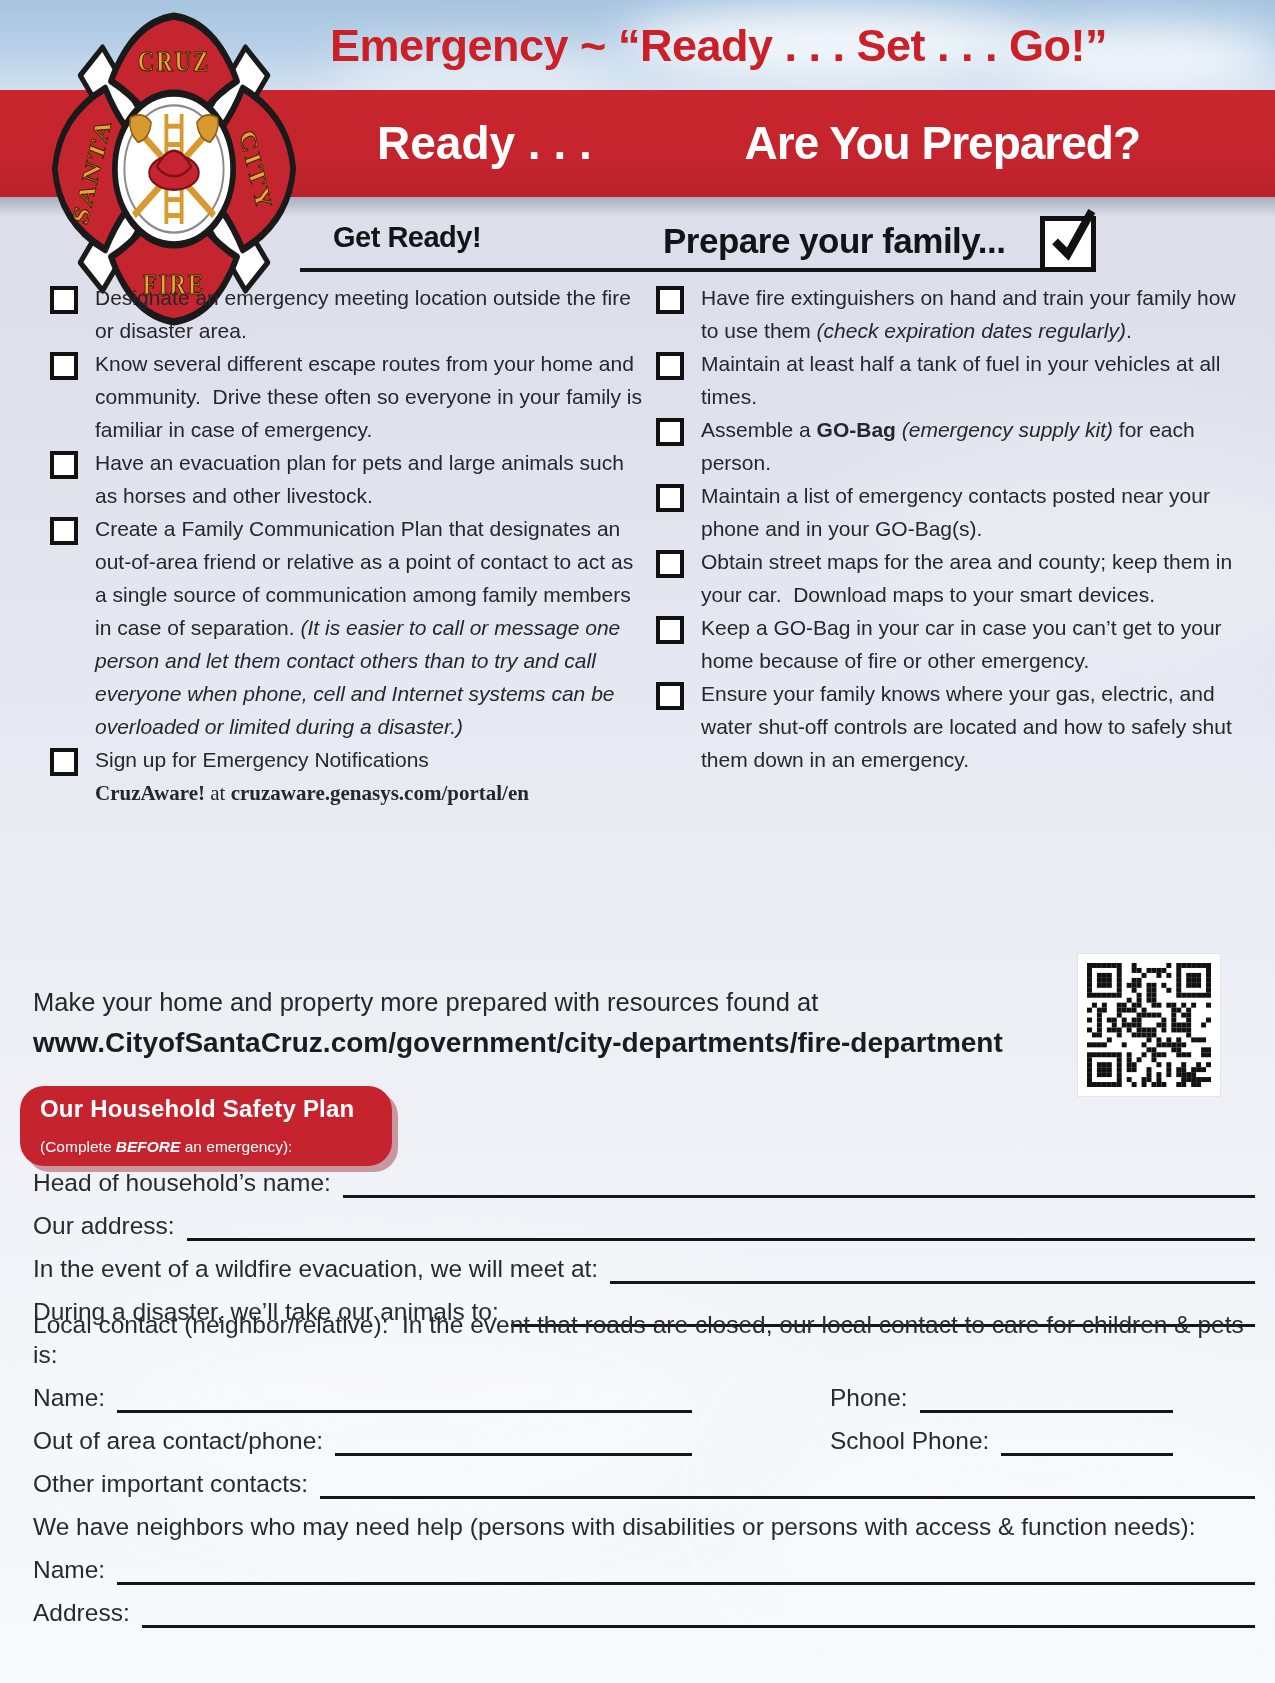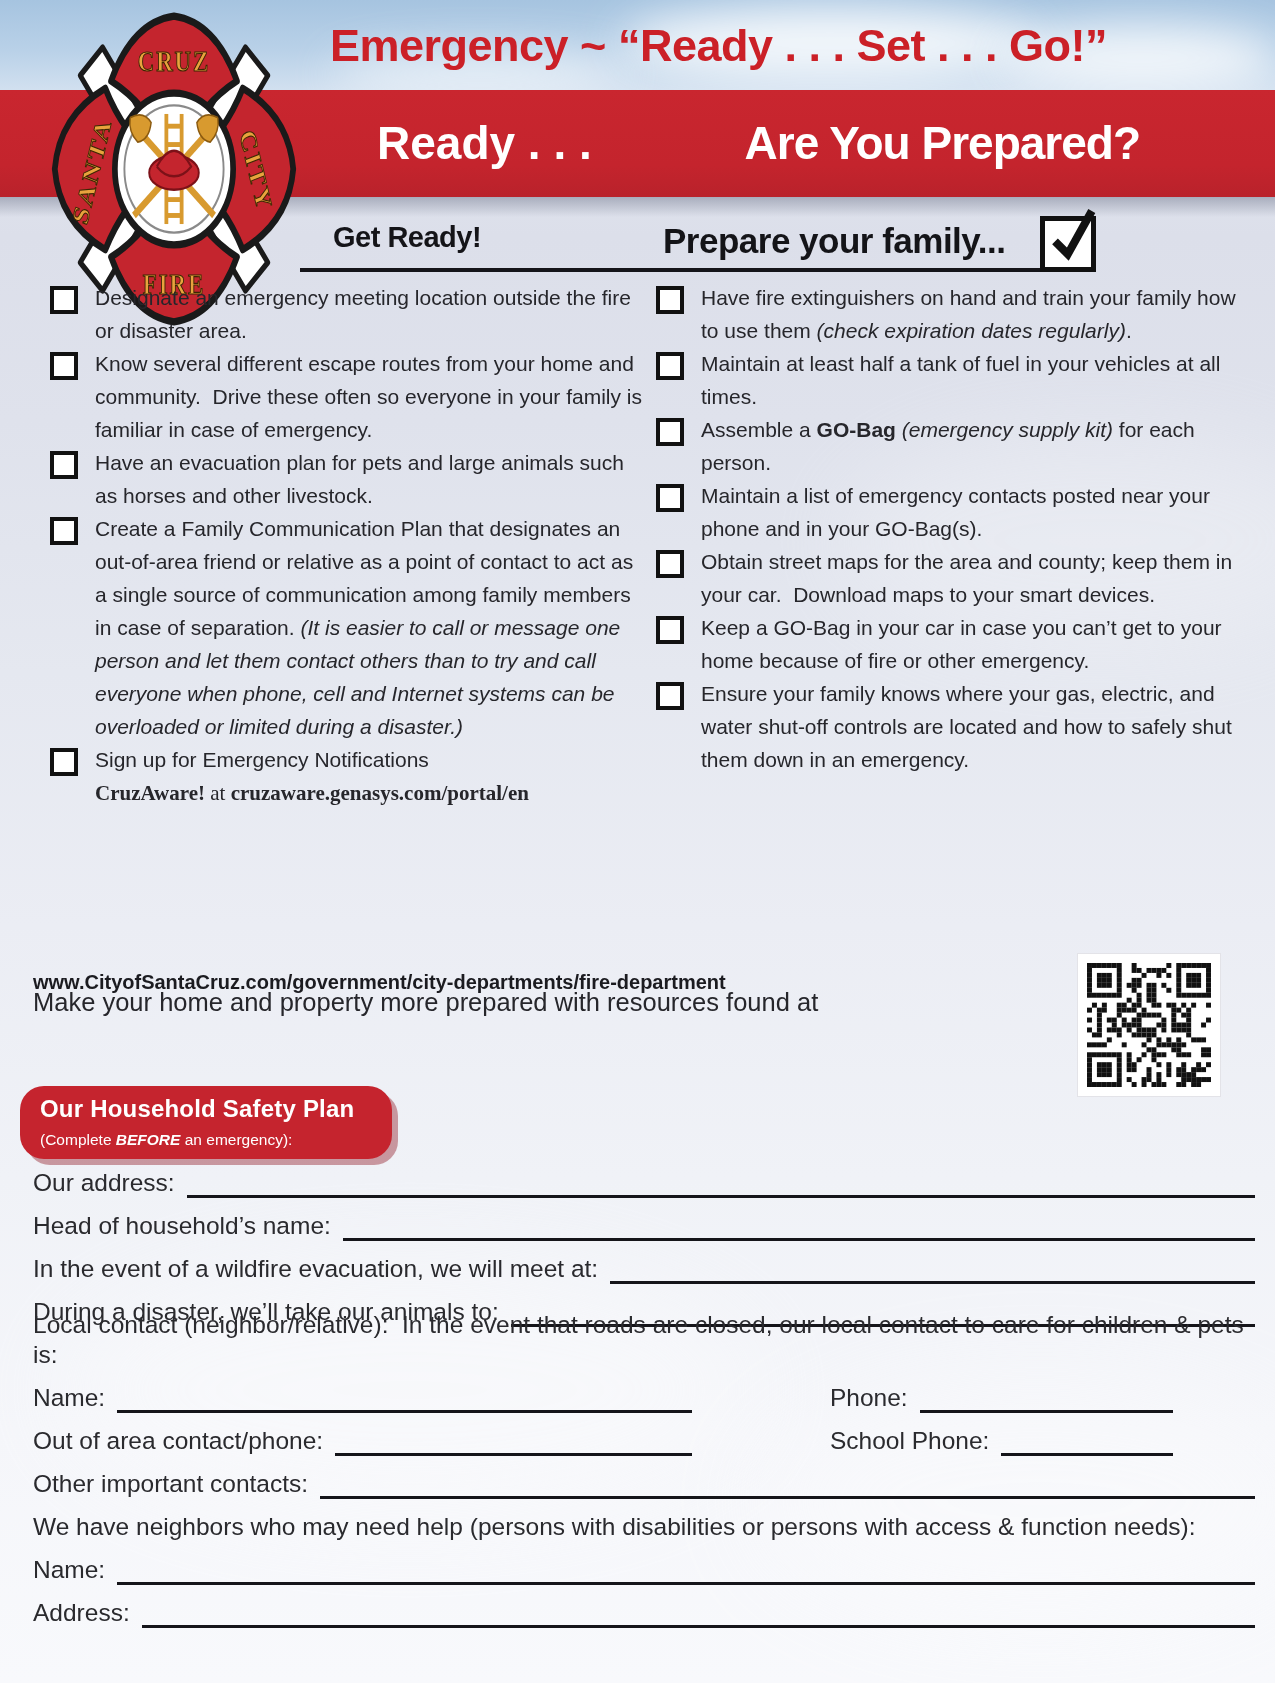--- a/index.html
+++ b/index.html
@@ -42,31 +42,31 @@
   .col-left{left:50px;width:596px;}
   .col-right{left:656px;width:588px;}
   .check-item{display:flex;align-items:flex-start;}
   .cb{width:20px;height:20px;border:4px solid #111;background:#fff;flex:none;margin-top:5px;margin-right:17px;}
   .ct{font-size:21px;line-height:33px;color:#26262b;}
   .it{font-style:italic;}
   .serif{font-family:"Liberation Serif", serif;}
 
   
   .res1{position:absolute;left:33px;top:988px;font-size:25.5px;color:#26262b;}
-  .res2{position:absolute;left:33px;top:971px;font-size:20px;font-weight:bold;color:#1b1b20;}
+  .res2{position:absolute;left:33px;top:1027px;font-size:28px;font-weight:bold;color:#1b1b20;}
 
   
   .qr{position:absolute;left:1078px;top:954px;width:124px;height:124px;background:#fff;padding:9px;box-shadow:0 0 0 1px #e3e3e8;}
   .qr svg{width:124px;height:124px;display:block;}
 
   
   .plan-badge{position:absolute;left:20px;top:1086px;width:332px;background:#c5242e;color:#fff;
     border-radius:24px;padding:9px 20px 10px;box-shadow:6px 6px 0 rgba(150,40,50,.45);}
   .plan-badge .t{font-size:24px;font-weight:bold;letter-spacing:.2px;}
-  .plan-badge .s{font-size:15.5px;margin-top:8px;}
+  .plan-badge .s{font-size:15.5px;margin-top:15px;}
   .plan-badge .s b{font-style:italic;}
 
   
   .form{position:absolute;left:33px;top:1168px;width:1222px;}
   .frow{display:flex;align-items:flex-end;margin-bottom:13px;font-size:24.5px;line-height:30px;color:#2a2a2e;height:30px;}
   .frow .lbl{white-space:nowrap;}
   .uline{flex:1;border-bottom:3px solid #15151a;height:24px;margin-left:12px;}
   .frow.two{display:grid;grid-template-columns:1fr 425px;}
   .frow.two .cell{display:flex;align-items:flex-end;}
   .frow.two .cell.l{padding-right:138px;}
@@ -507,25 +507,25 @@
 
   <div class="plan-badge">
     <div class="t">Our Household Safety Plan</div>
     <div class="s">
       <span>(Complete </span><b>BEFORE</b><span> an emergency):</span>
     </div>
   </div>
 
   <div class="form">
     <div class="frow">
+      <span class="lbl">Head of household’s name:</span>
+      <span class="uline"></span>
+    </div>
+    <div class="frow">
       <span class="lbl">Our address:</span>
-      <span class="uline"></span>
-    </div>
-    <div class="frow">
-      <span class="lbl">Head of household’s name:</span>
       <span class="uline"></span>
     </div>
     <div class="frow">
       <span class="lbl">In the event of a wildfire evacuation, we will meet at:</span>
       <span class="uline"></span>
     </div>
     <div class="frow">
       <span class="lbl">During a disaster, we’ll take our animals to:</span>
       <span class="uline"></span>
     </div>

